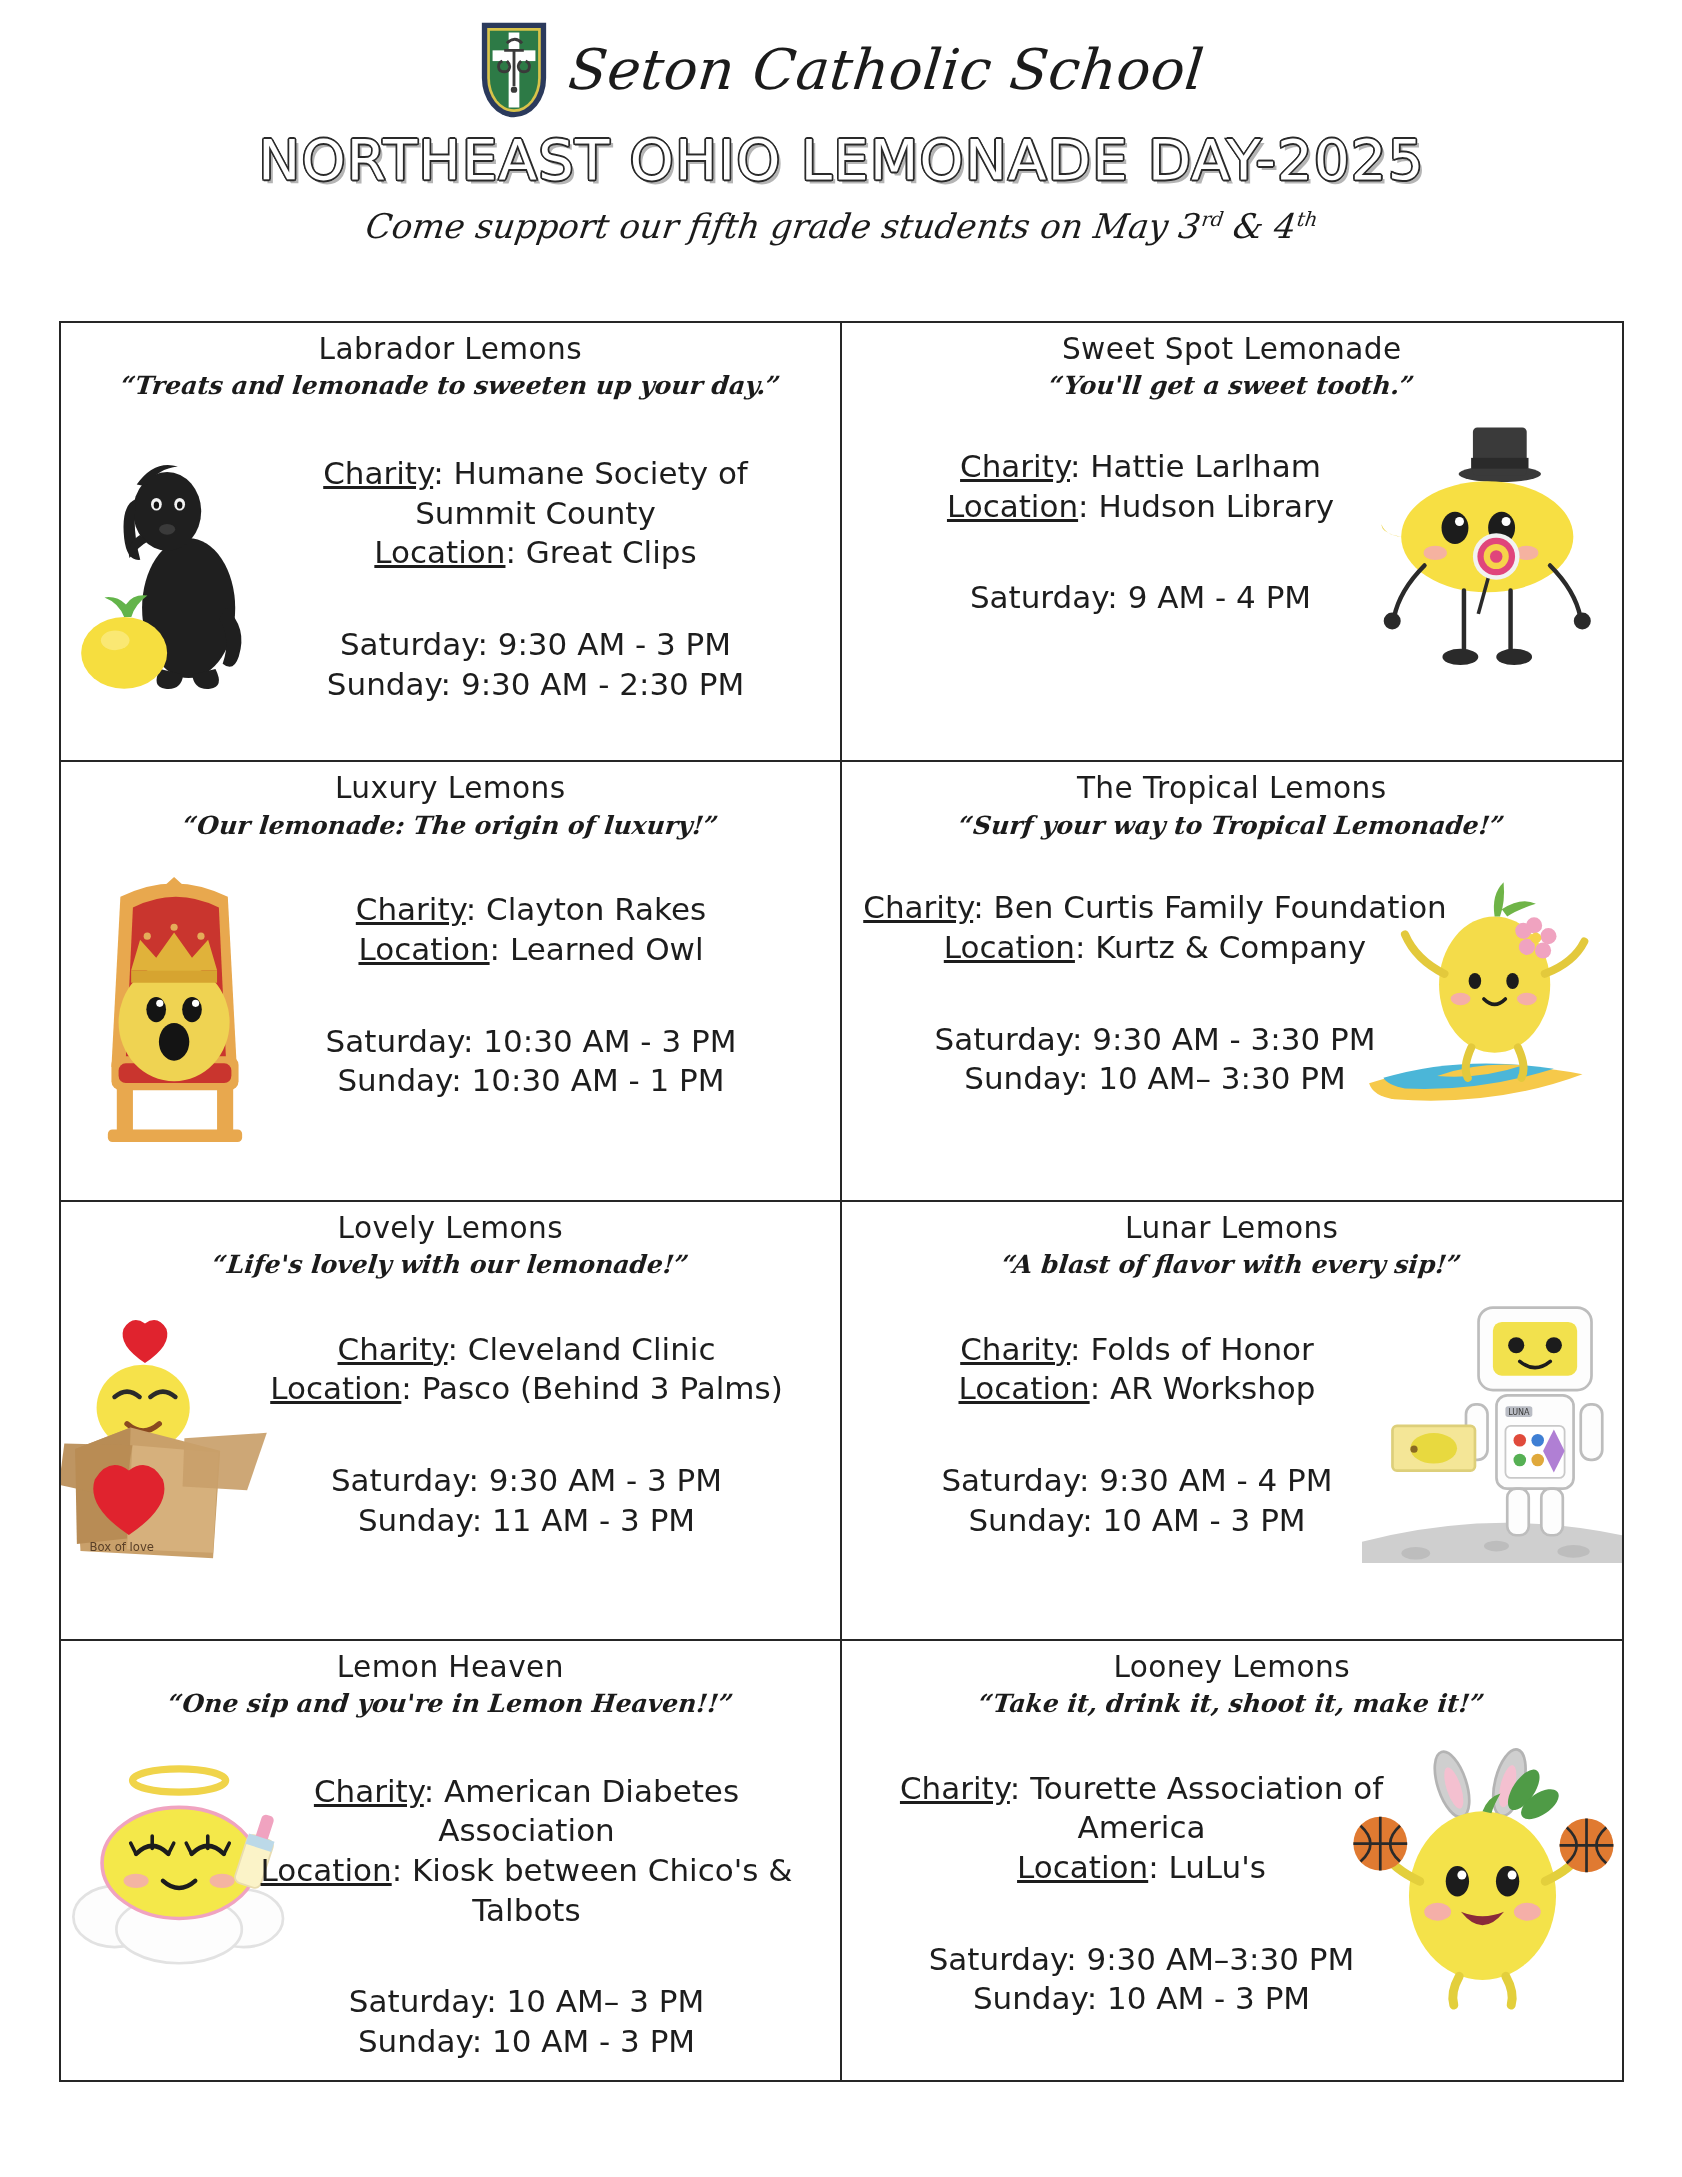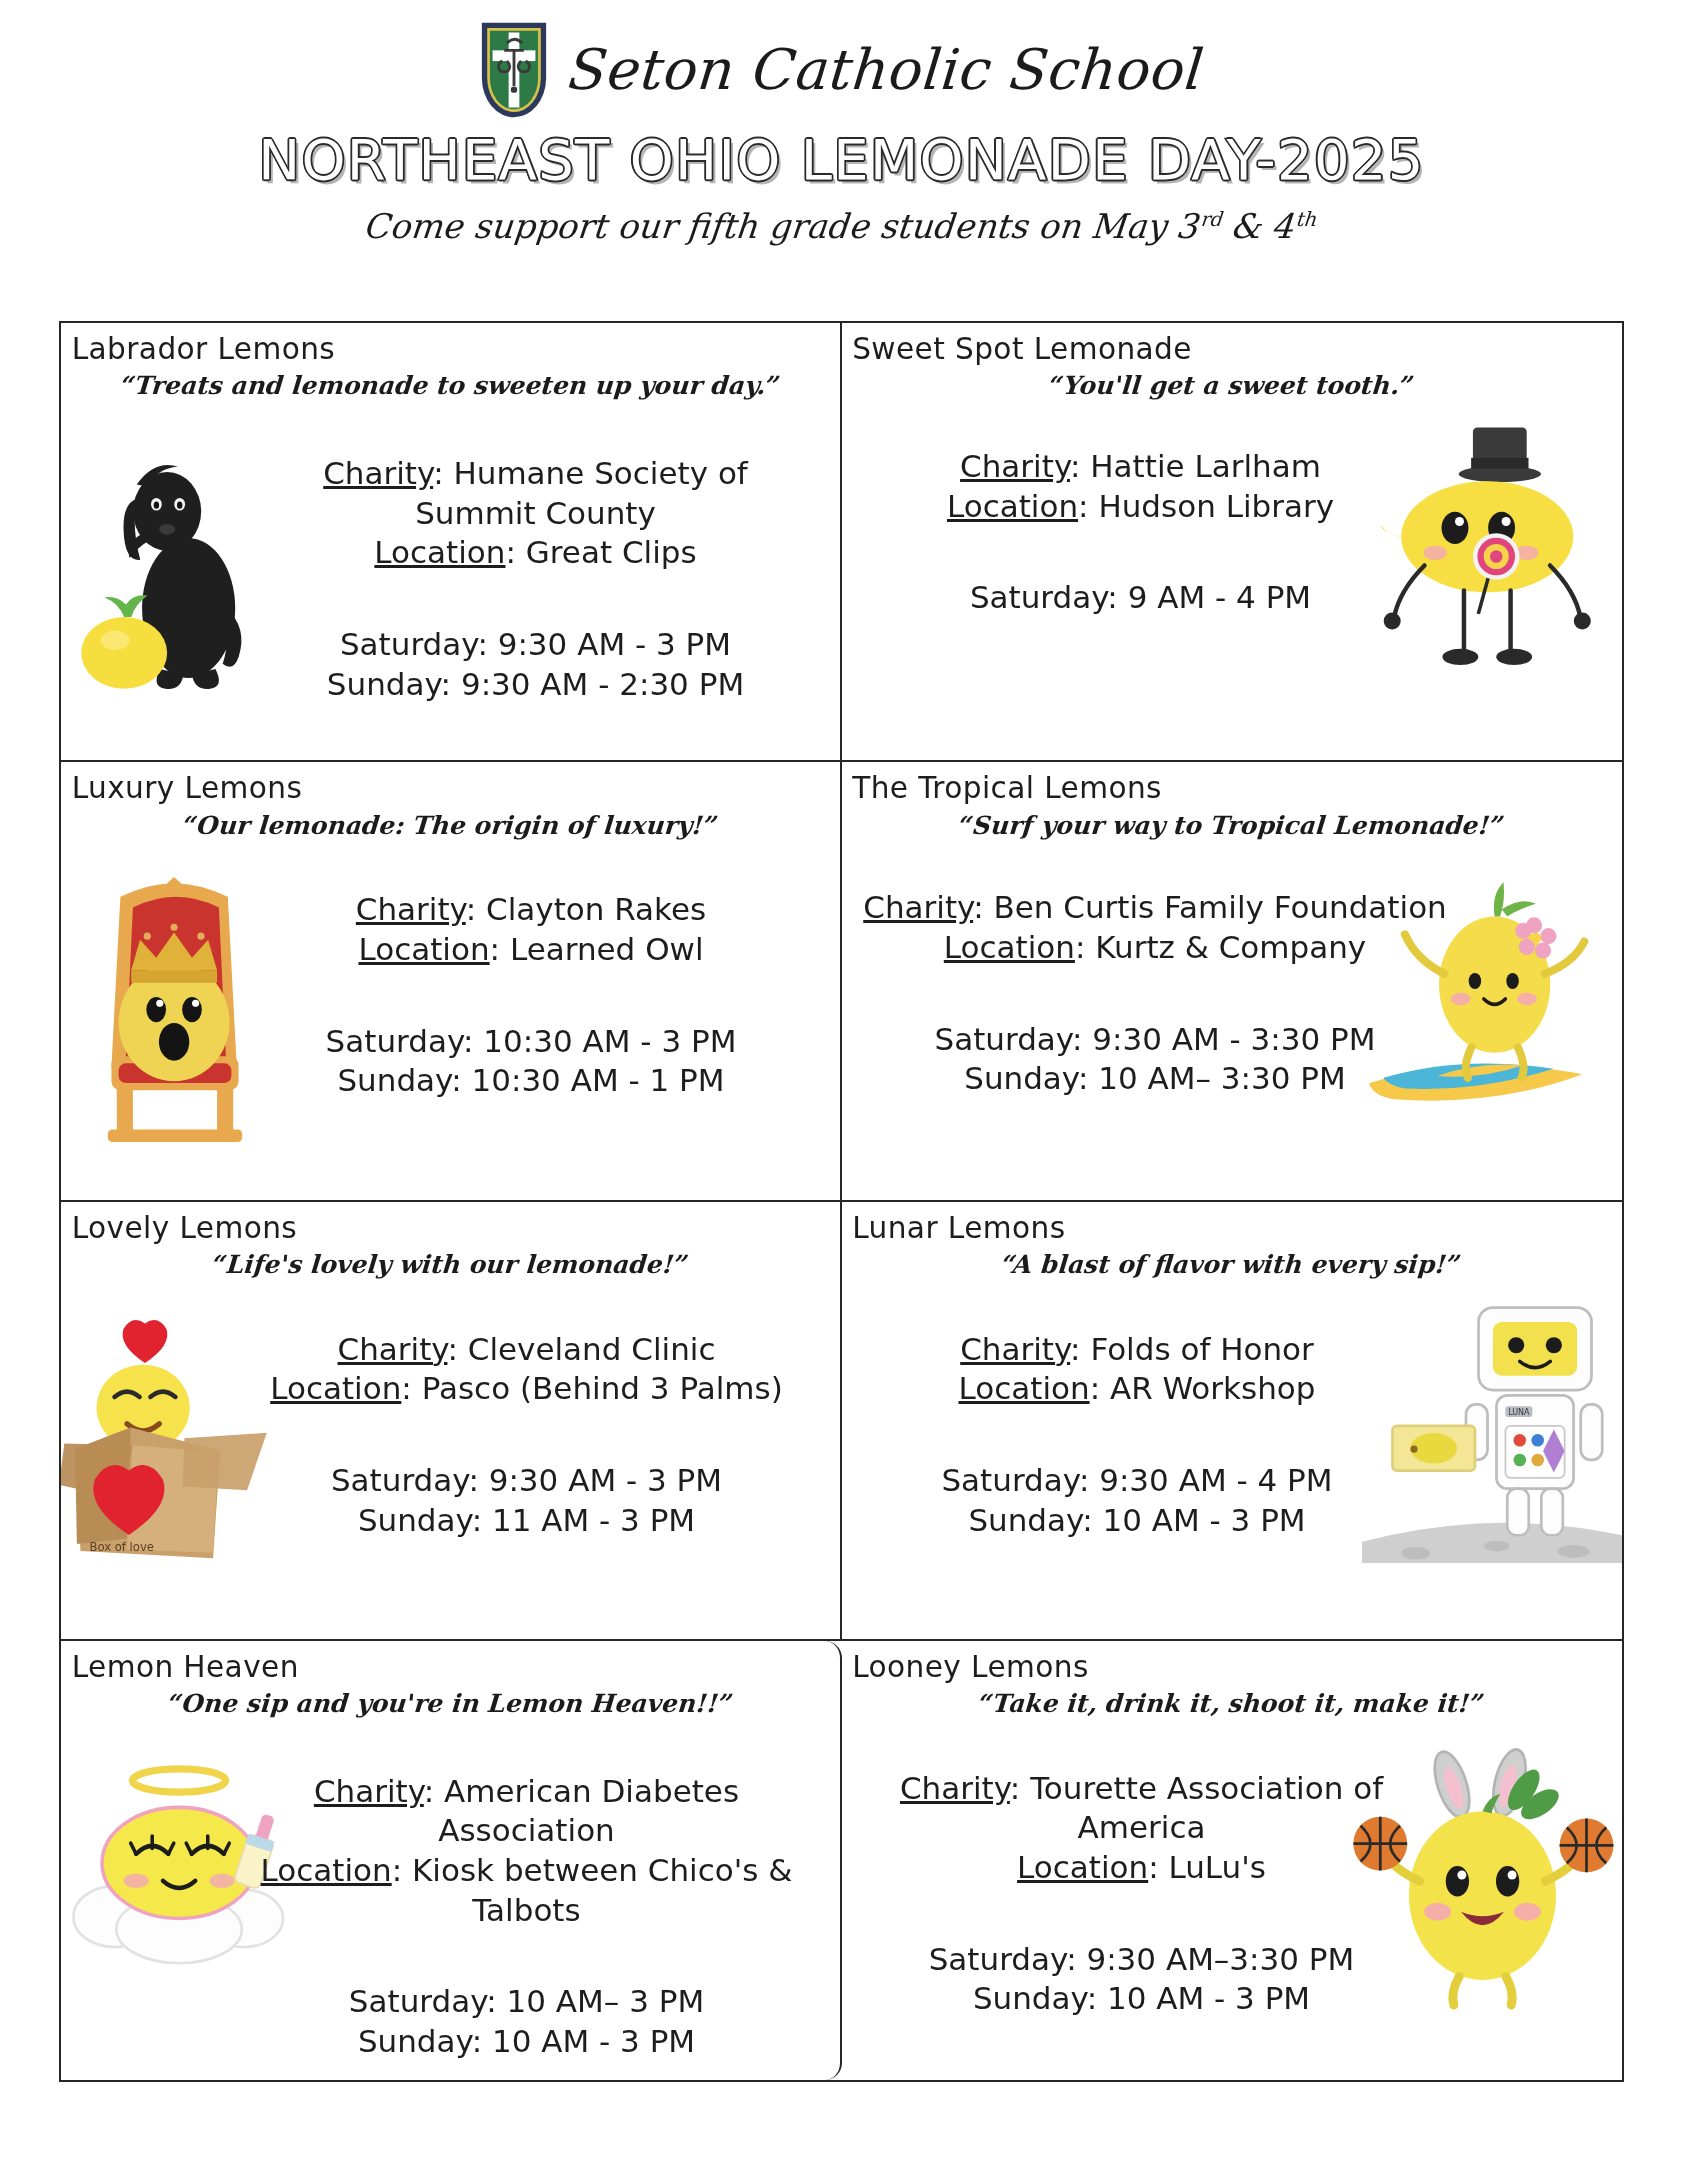--- a/index.html
+++ b/index.html
@@ -67,24 +67,24 @@
     border: 2.7px solid #262626;
   }
   .cell {
     position: relative;
     border-right: 2.7px solid #262626;
     border-bottom: 2.7px solid #262626;
     overflow: hidden;
     padding: 9px 10.7px 7.2px;
   }
   .cell:nth-child(2n) { border-right: none; }
-  .cell:nth-child(n+7) { border-bottom: none; border-radius: 17px; }
+  .cell:nth-child(n+7) { border-bottom: none; }
 
   .stand-name {
-    text-align: left;
+    text-align: center;
     font-family: "DejaVu Sans", sans-serif;
     font-size: 29.6px;
     letter-spacing: 0.4px;
     color: #1d1d1d;
     line-height: 1.15;
   }
   .stand-slogan {
     text-align: center;
     font-family: "DejaVu Serif", serif;
     font-style: italic;

